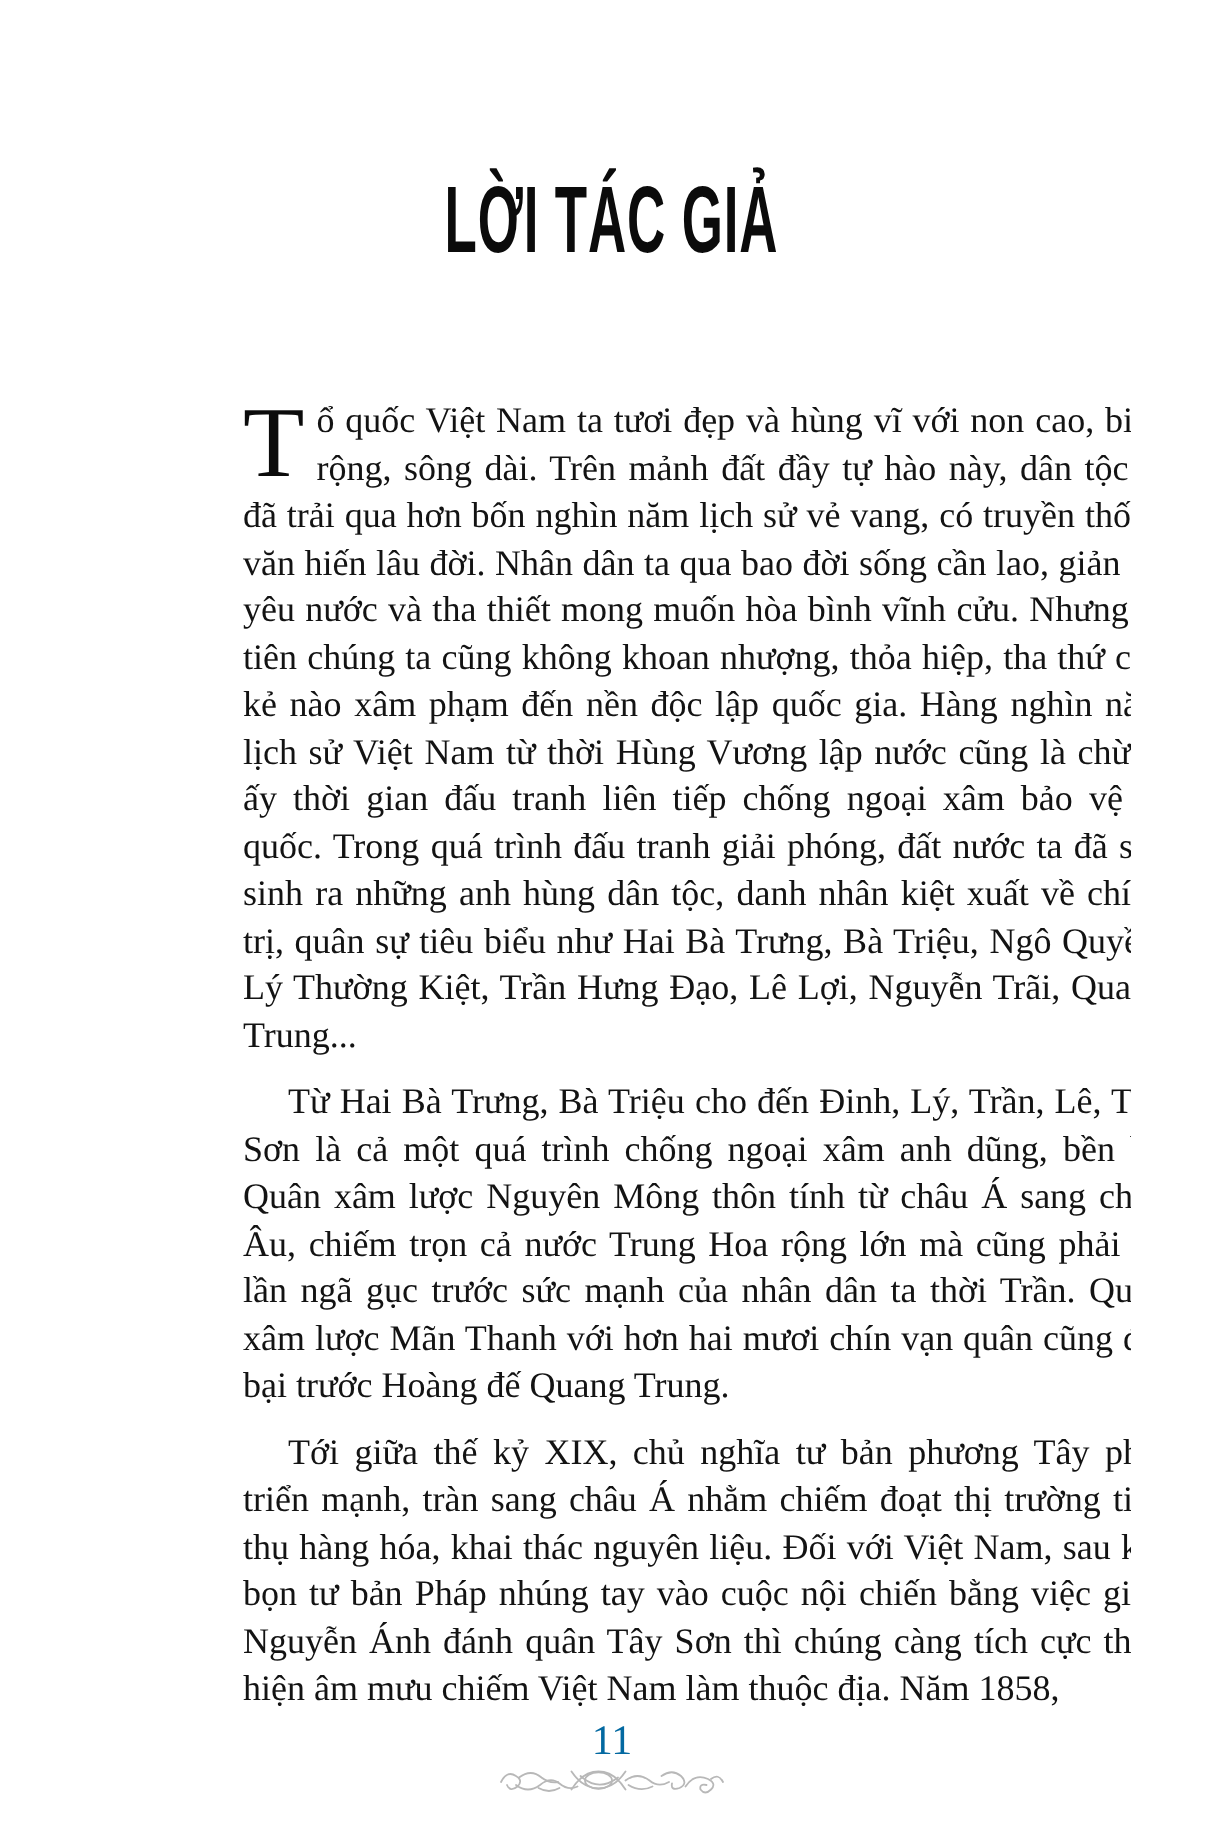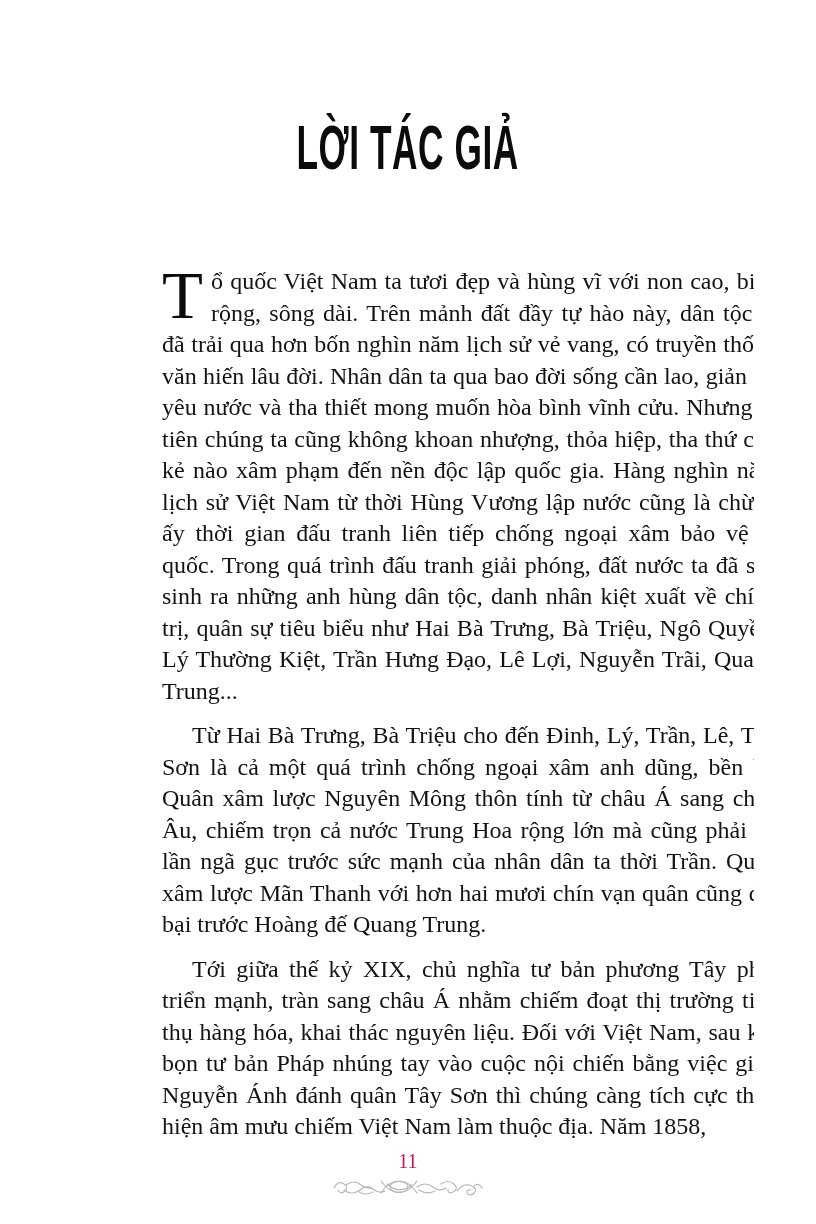--- a/index.html
+++ b/index.html
@@ -64,23 +64,23 @@
   }
   .page-footer {
     position: absolute;
     top: 1146px;
     left: 0;
     right: 0;
     text-align: center;
   }
   .page-number {
     font-family: "Liberation Serif", "DejaVu Serif", serif;
-    font-size: 20px;
+    font-size: 28px;
     line-height: 30px;
-    color: #be185d;
+    color: #0369a1;
   }
   .flourish {
     display: block;
     margin: -4px auto 0 auto;
   }
 </style>
 </head>
 <body>
 
 <div class="page">

